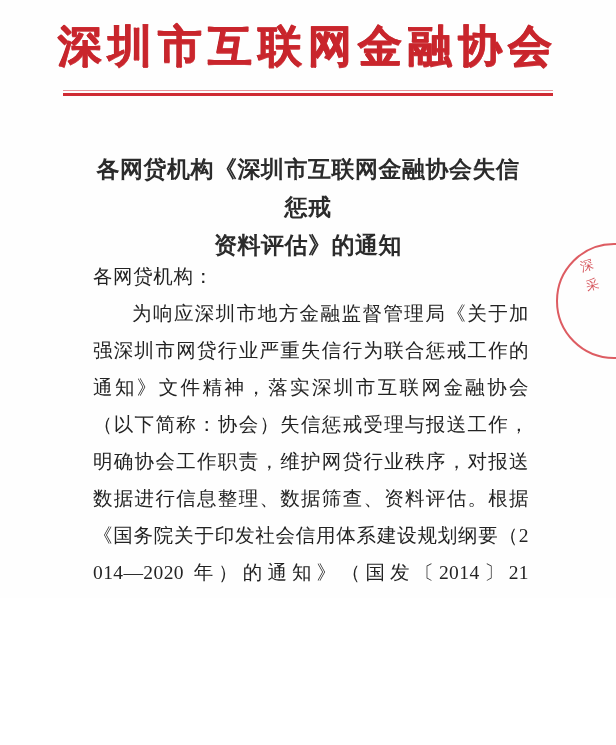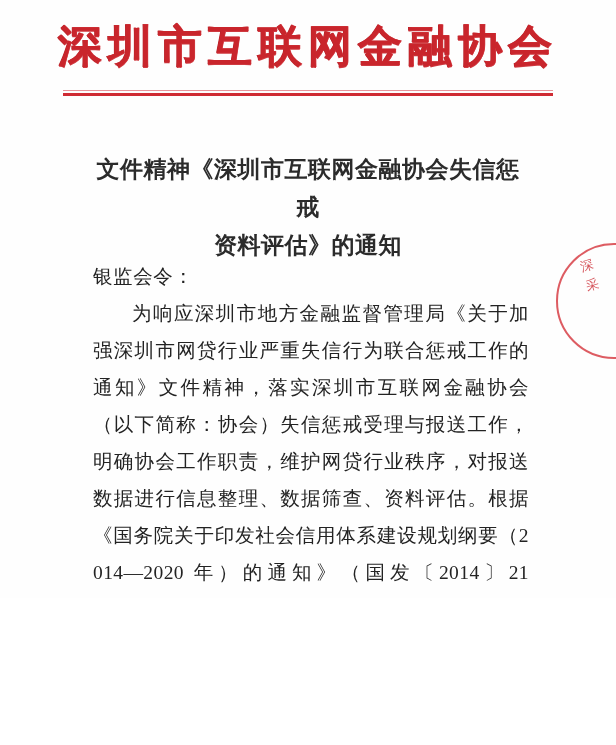--- a/index.html
+++ b/index.html
@@ -147,22 +147,22 @@
     <div class="rule-thin"></div>
     <div class="rule-gap"></div>
     <div class="rule-thick"></div>
   </div>
 
   <div class="seal"></div>
   <div class="seal-text">深
 采</div>
 
   <div class="doc-title">
-    <span class="t-line">文件精神《深圳市互联网金融协会失信惩戒</span>
+    <span class="t-line">各网贷机构《深圳市互联网金融协会失信惩戒</span>
     <span class="t-line">资料评估》的通知</span>
   </div>
 
   <div class="body-block">
-    <div class="salutation">银监会令：</div>
+    <div class="salutation">各网贷机构：</div>
     <p class="para">为响应深圳市地方金融监督管理局《关于加强深圳市网贷行业严重失信行为联合惩戒工作的通知》文件精神，落实深圳市互联网金融协会（以下简称：协会）失信惩戒受理与报送工作，明确协会工作职责，维护网贷行业秩序，对报送数据进行信息整理、数据筛查、资料评估。根据《国务院关于印发社会信用体系建设规划纲要（2014—2020 年）的通知》（国发〔2014〕21 号）、《国务院关于建立完善守信联合激励和失信联合惩戒制度加快推进社会诚信建设的指导意见》（国发〔2016〕33 号）、《关于加强涉金融领域严重失信人名单监督管理工作的通知》（发改财金规〔2017〕460 号）、《关于对失信主体加强信用监管的通知》（发改办财金〔2018〕893 号）、《关于进一步做好网贷行业失信惩戒有关工作的通知》（整治办函〔2018〕 115 号）、《网络借贷信息中介机构业务活动管理暂行办法》（银监会令〔2016〕1 号）及《深圳</p>
   </div>
 
 </div>
 
 </body></html>

